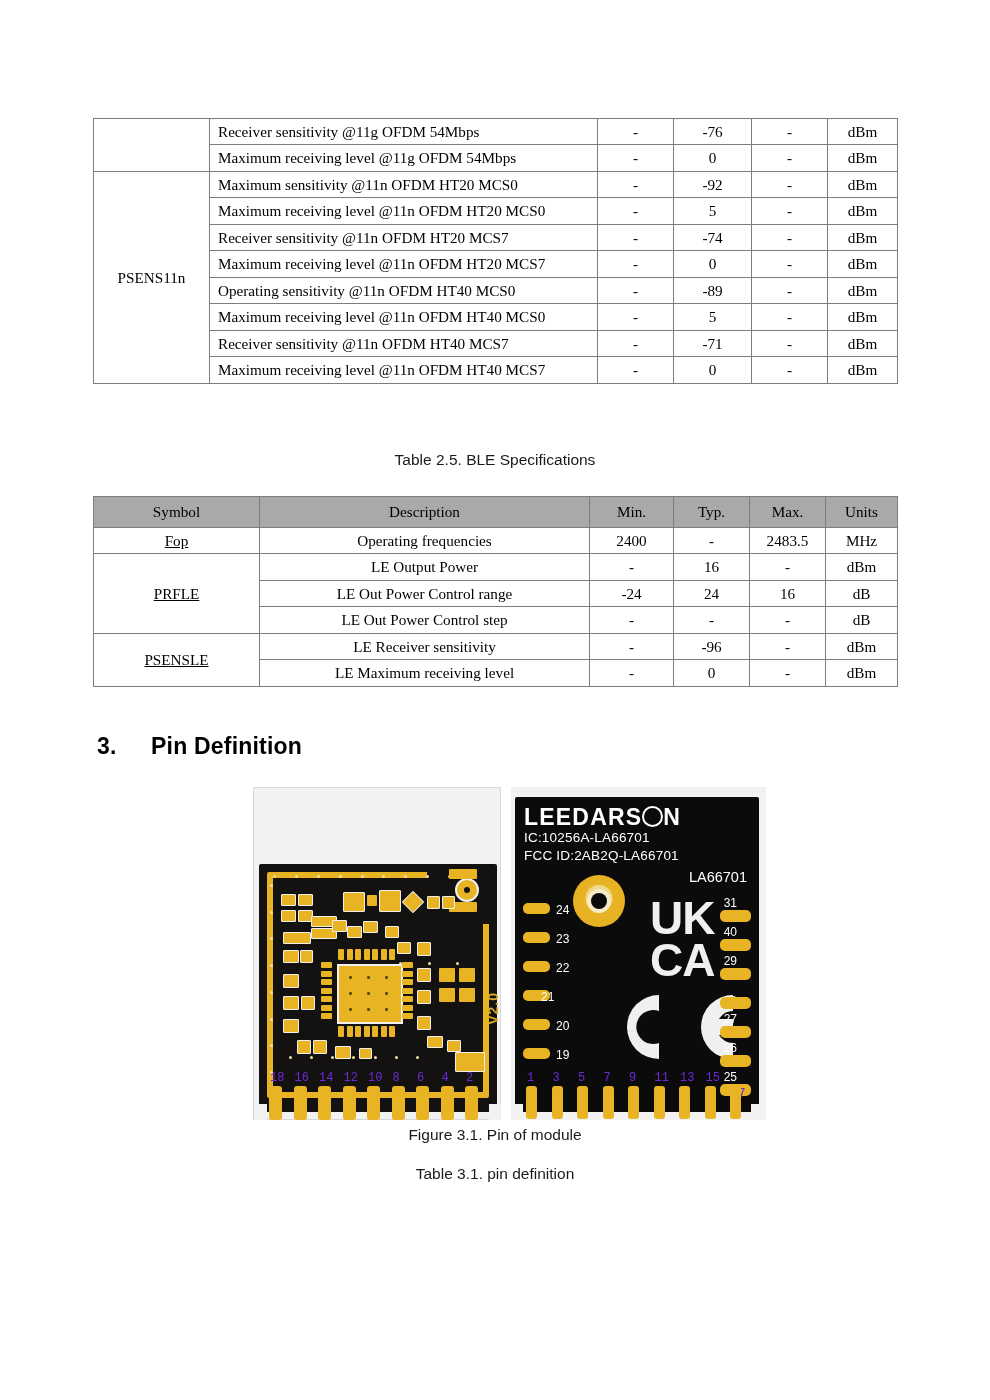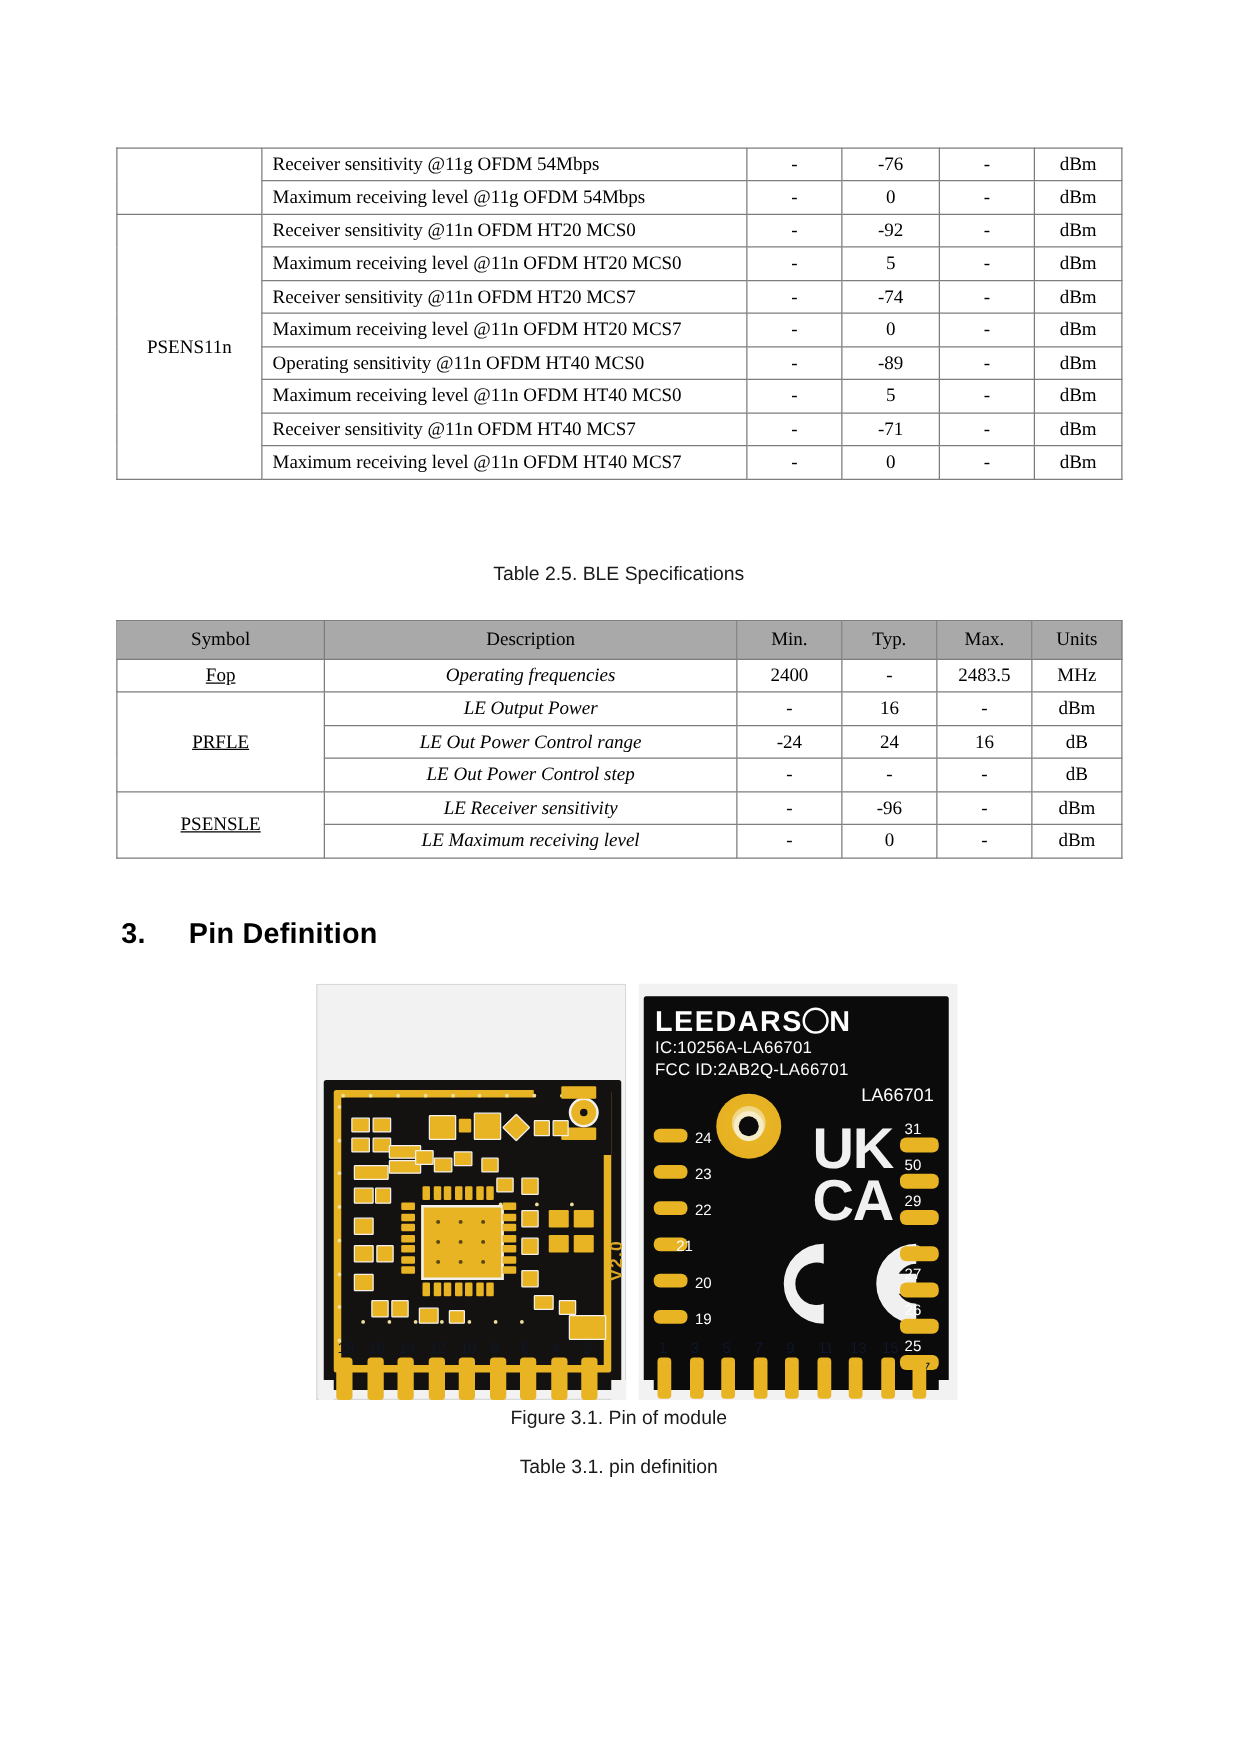--- a/index.html
+++ b/index.html
@@ -80,21 +80,21 @@
   #table-ble col.typ   { width: 76px; }
   #table-ble col.max   { width: 76px; }
   #table-ble col.unit  { width: 72px; }
   #table-ble td { height: 23px; }
   #table-ble thead td {
     background: #a9a9a9;
     text-align: center;
     height: 30px;
   }
   #table-ble td.symcell { text-align: center; vertical-align: middle; text-decoration: underline; }
-  #table-ble td.c-desc .cell-inner { text-align: center; font-style: italic; }
+  #table-ble td.c-desc .cell-inner { text-align: center; }
 
   
   #heading-pin-definition {
     position: absolute;
     left: 97px;
     top: 733px;
     font-family: "Liberation Sans", sans-serif;
     font-weight: bold;
     font-size: 23px;
     color: #000;
@@ -291,21 +291,21 @@
     border-radius: 5px;
   }
   .side-pad.lg { width: 31px; height: 12px; }
   .pinnum {
     position: absolute;
     color: #ffffff;
     font-family: "Liberation Sans", sans-serif;
     font-size: 12px;
     line-height: 1;
   }
-  .pinnum.dark { color: #0f172a; }
+  .pinnum.dark { color: #6d28d9; font-family: Liberation Mono, monospace; }
   .bot-pad {
     position: absolute;
     width: 13px; height: 34px;
     background: #e8b424;
     border-radius: 3px;
   }
   .bot-pad.thin { width: 11px; height: 33px; }
   .notch {
     position: absolute;
     bottom: 0;
@@ -361,21 +361,21 @@
         </td>
         <td class="c-ctr">
           <div class="cell-inner c-ctr">dBm</div>
         </td>
       </tr>
       <tr>
         <td class="symcell" rowspan="8">
           <div class="cell-inner c-ctr">PSENS11n</div>
         </td>
         <td class="c-desc">
-          <div class="cell-inner c-desc">Receiver sensitivity @11n OFDM HT20 MCS0</div>
+          <div class="cell-inner c-desc">Maximum sensitivity @11n OFDM HT20 MCS0</div>
         </td>
         <td class="c-ctr">
           <div class="cell-inner c-ctr">-</div>
         </td>
         <td class="c-ctr">
           <div class="cell-inner c-ctr">-92</div>
         </td>
         <td class="c-ctr">
           <div class="cell-inner c-ctr">-</div>
         </td>
@@ -843,21 +843,21 @@
           <div class="pinnum" style="left: 26px; top: 194px;">21</div>
           <div class="side-pad" style="left: 8px; top: 222px;"></div>
           <div class="pinnum" style="left: 41px; top: 223px;">20</div>
           <div class="side-pad" style="left: 8px; top: 251px;"></div>
           <div class="pinnum" style="left: 41px; top: 252px;">19</div>
         </div>
 
       <div id="back-right-pins">
           <div class="pinnum" style="right: 22px; top: 100px;">31</div>
           <div class="side-pad lg" style="right: 8px; top: 113px;"></div>
-          <div class="pinnum" style="right: 22px; top: 129px;">50</div>
+          <div class="pinnum" style="right: 22px; top: 129px;">40</div>
           <div class="side-pad lg" style="right: 8px; top: 142px;"></div>
           <div class="pinnum" style="right: 22px; top: 158px;">29</div>
           <div class="side-pad lg" style="right: 8px; top: 171px;"></div>
           <div class="pinnum" style="right: 22px; top: 198px;">28</div>
           <div class="side-pad lg" style="right: 8px; top: 200px;"></div>
           <div class="pinnum" style="right: 22px; top: 216px;">27</div>
           <div class="side-pad lg" style="right: 8px; top: 229px;"></div>
           <div class="pinnum" style="right: 22px; top: 245px;">26</div>
           <div class="side-pad lg" style="right: 8px; top: 258px;"></div>
           <div class="pinnum" style="right: 22px; top: 274px;">25</div>

